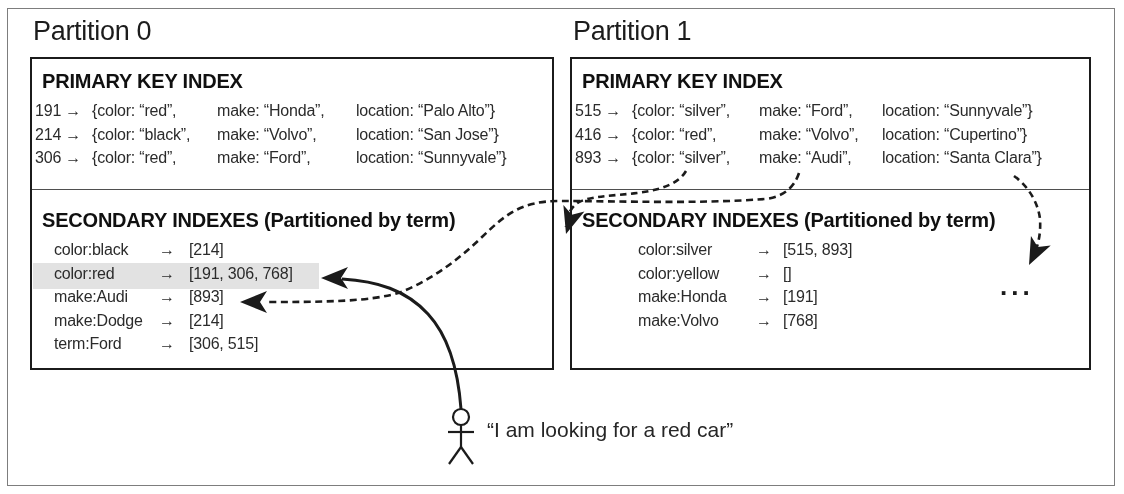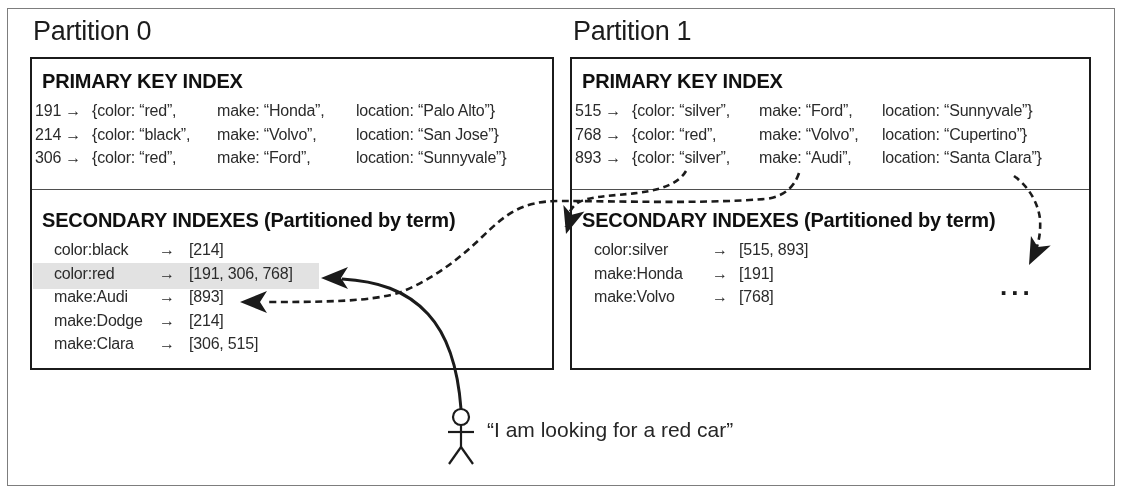--- a/index.html
+++ b/index.html
@@ -15,21 +15,21 @@
   .hl{position:absolute;left:1px;top:204px;width:286px;height:26px;background:#e2e2e2;}
   .hdr{position:absolute;left:10px;font-weight:bold;font-size:20px;color:#101010;white-space:nowrap;letter-spacing:-.2px;}
   .pk-hdr{top:11px;} .sec-hdr{top:150px;}
   .rows{position:absolute;font-size:16px;line-height:23.5px;white-space:nowrap;letter-spacing:-.2px;}
   .pk-rows{left:3px;top:40px;} .sec-rows{left:22px;top:179px;}
   .row{position:relative;}
   .pk-key{display:inline-block;width:57px;}
   .f1{display:inline-block;width:125px;} .f2{display:inline-block;width:139px;}
   .box-p1 .f1{width:127px;} .box-p1 .f2{width:123px;}
   .t{display:inline-block;width:105px;} .a{display:inline-block;width:30px;}
-  .box-p1 .t{width:118px;} .box-p1 .a{width:27px;}
+  .box-p1 .t{width:118px;margin-left:44px;} .box-p1 .a{width:27px;}
   .quote{position:absolute;left:487px;top:418px;font-size:21px;color:#262626;white-space:nowrap;text-align:right;}
   .dots{position:absolute;left:1000px;top:271px;font-size:26px;font-weight:bold;letter-spacing:4px;color:#1b1b1b;}
   svg.overlay{position:absolute;left:0;top:0;z-index:10;pointer-events:none;}
 </style>
 </head>
 <body>
 
 <div class="canvas">
   <div class="outer-border"></div>
 
@@ -59,43 +59,46 @@
       <div class="row">
         <span class="t">color:red</span><span class="a">→</span><span>[191, 306, 768]</span>
       </div>
       <div class="row">
         <span class="t">make:Audi</span><span class="a">→</span><span>[893]</span>
       </div>
       <div class="row">
         <span class="t">make:Dodge</span><span class="a">→</span><span>[214]</span>
       </div>
       <div class="row">
-        <span class="t">make:Clara</span><span class="a">→</span><span>[306, 515]</span>
+        <span class="t">term:Ford</span><span class="a">→</span><span>[306, 515]</span>
       </div>
     </div>
   </div>
 
   <div class="pbox box-p1">
     <div class="hdr pk-hdr">PRIMARY KEY INDEX</div>
     <div class="rows pk-rows">
       <div class="row">
         <span class="pk-key">515 →</span><span class="f1">{color: “silver”,</span><span class="f2">make: “Ford”,</span><span>location: “Sunnyvale”}</span>
       </div>
       <div class="row">
-        <span class="pk-key">768 →</span><span class="f1">{color: “red”,</span><span class="f2">make: “Volvo”,</span><span>location: “Cupertino”}</span>
+        <span class="pk-key">416 →</span><span class="f1">{color: “red”,</span><span class="f2">make: “Volvo”,</span><span>location: “Cupertino”}</span>
       </div>
       <div class="row">
         <span class="pk-key">893 →</span><span class="f1">{color: “silver”,</span><span class="f2">make: “Audi”,</span><span>location: “Santa Clara”}</span>
       </div>
     </div>
     <div class="divider"></div>
     <div class="hdr sec-hdr">SECONDARY INDEXES (Partitioned by term)</div>
     <div class="rows sec-rows">
       <div class="row">
         <span class="t">color:silver</span><span class="a">→</span><span>[515, 893]</span>
+      </div>
+      <div class="row">
+        <span class="t">color:yellow</span><span class="a">→</span><span>[]</span>
       </div>
       <div class="row">
         <span class="t">make:Honda</span><span class="a">→</span><span>[191]</span>
       </div>
       <div class="row">
         <span class="t">make:Volvo</span><span class="a">→</span><span>[768]</span>
       </div>
     </div>
   </div>
 

